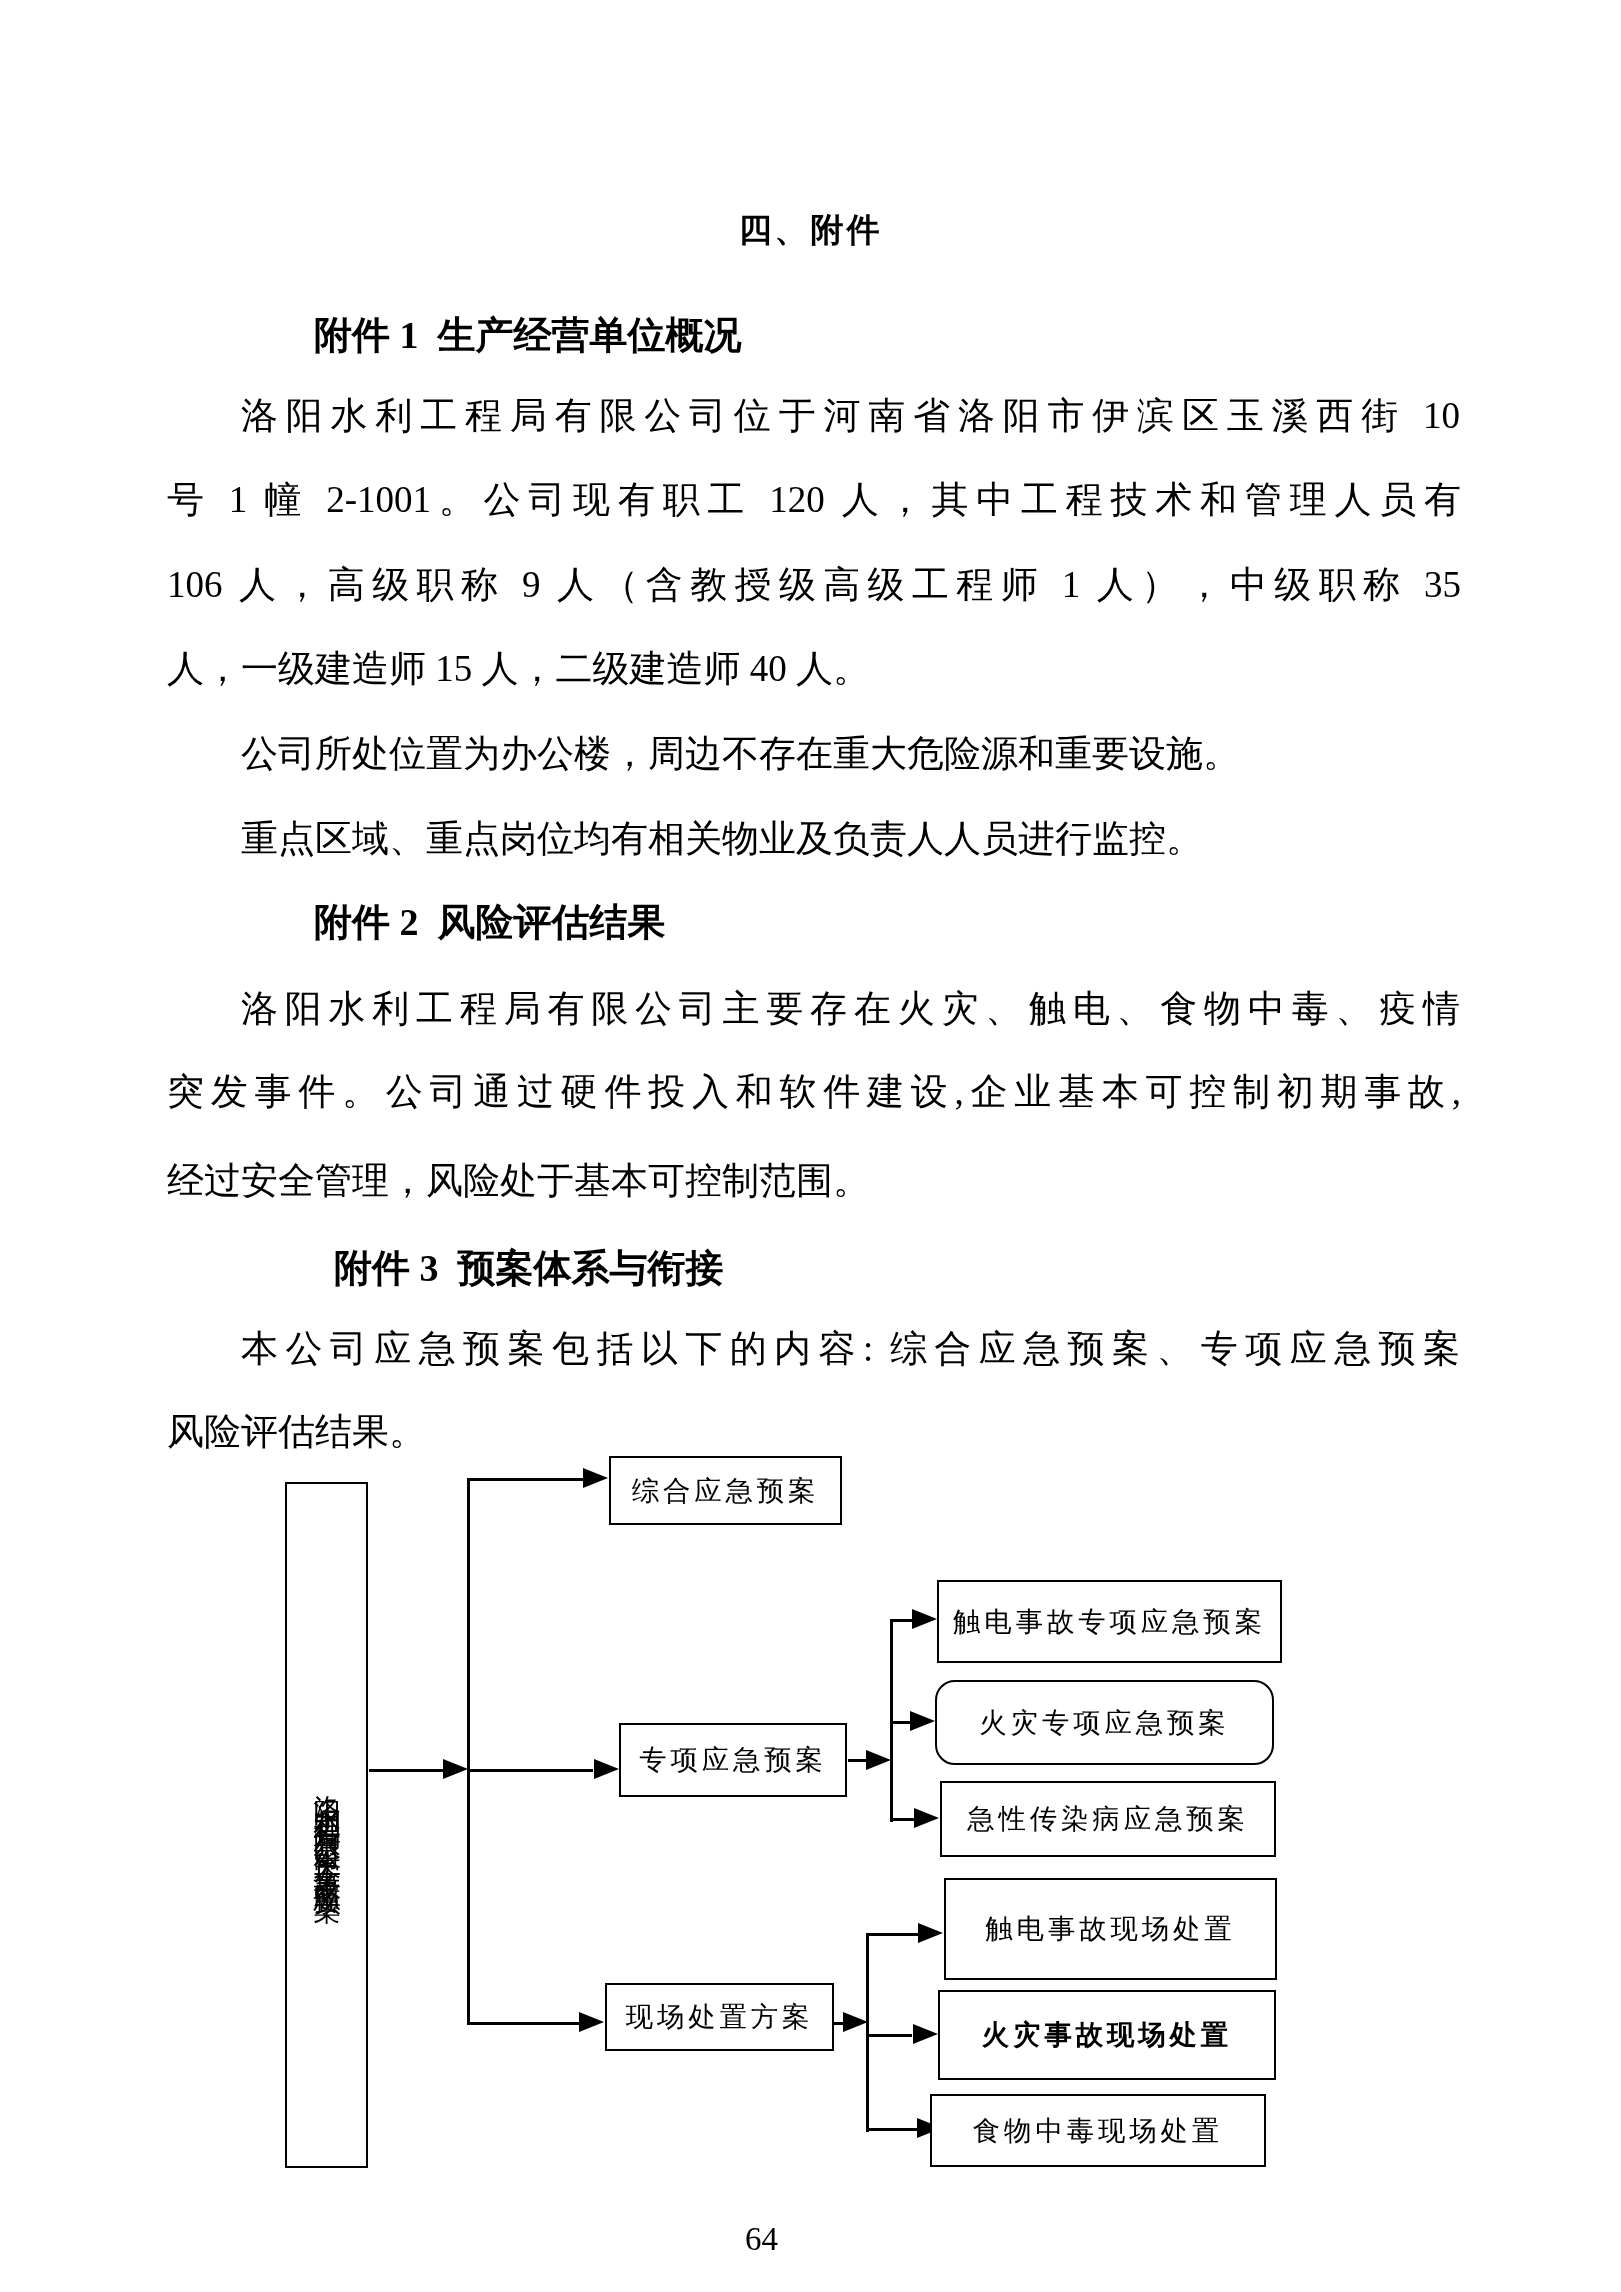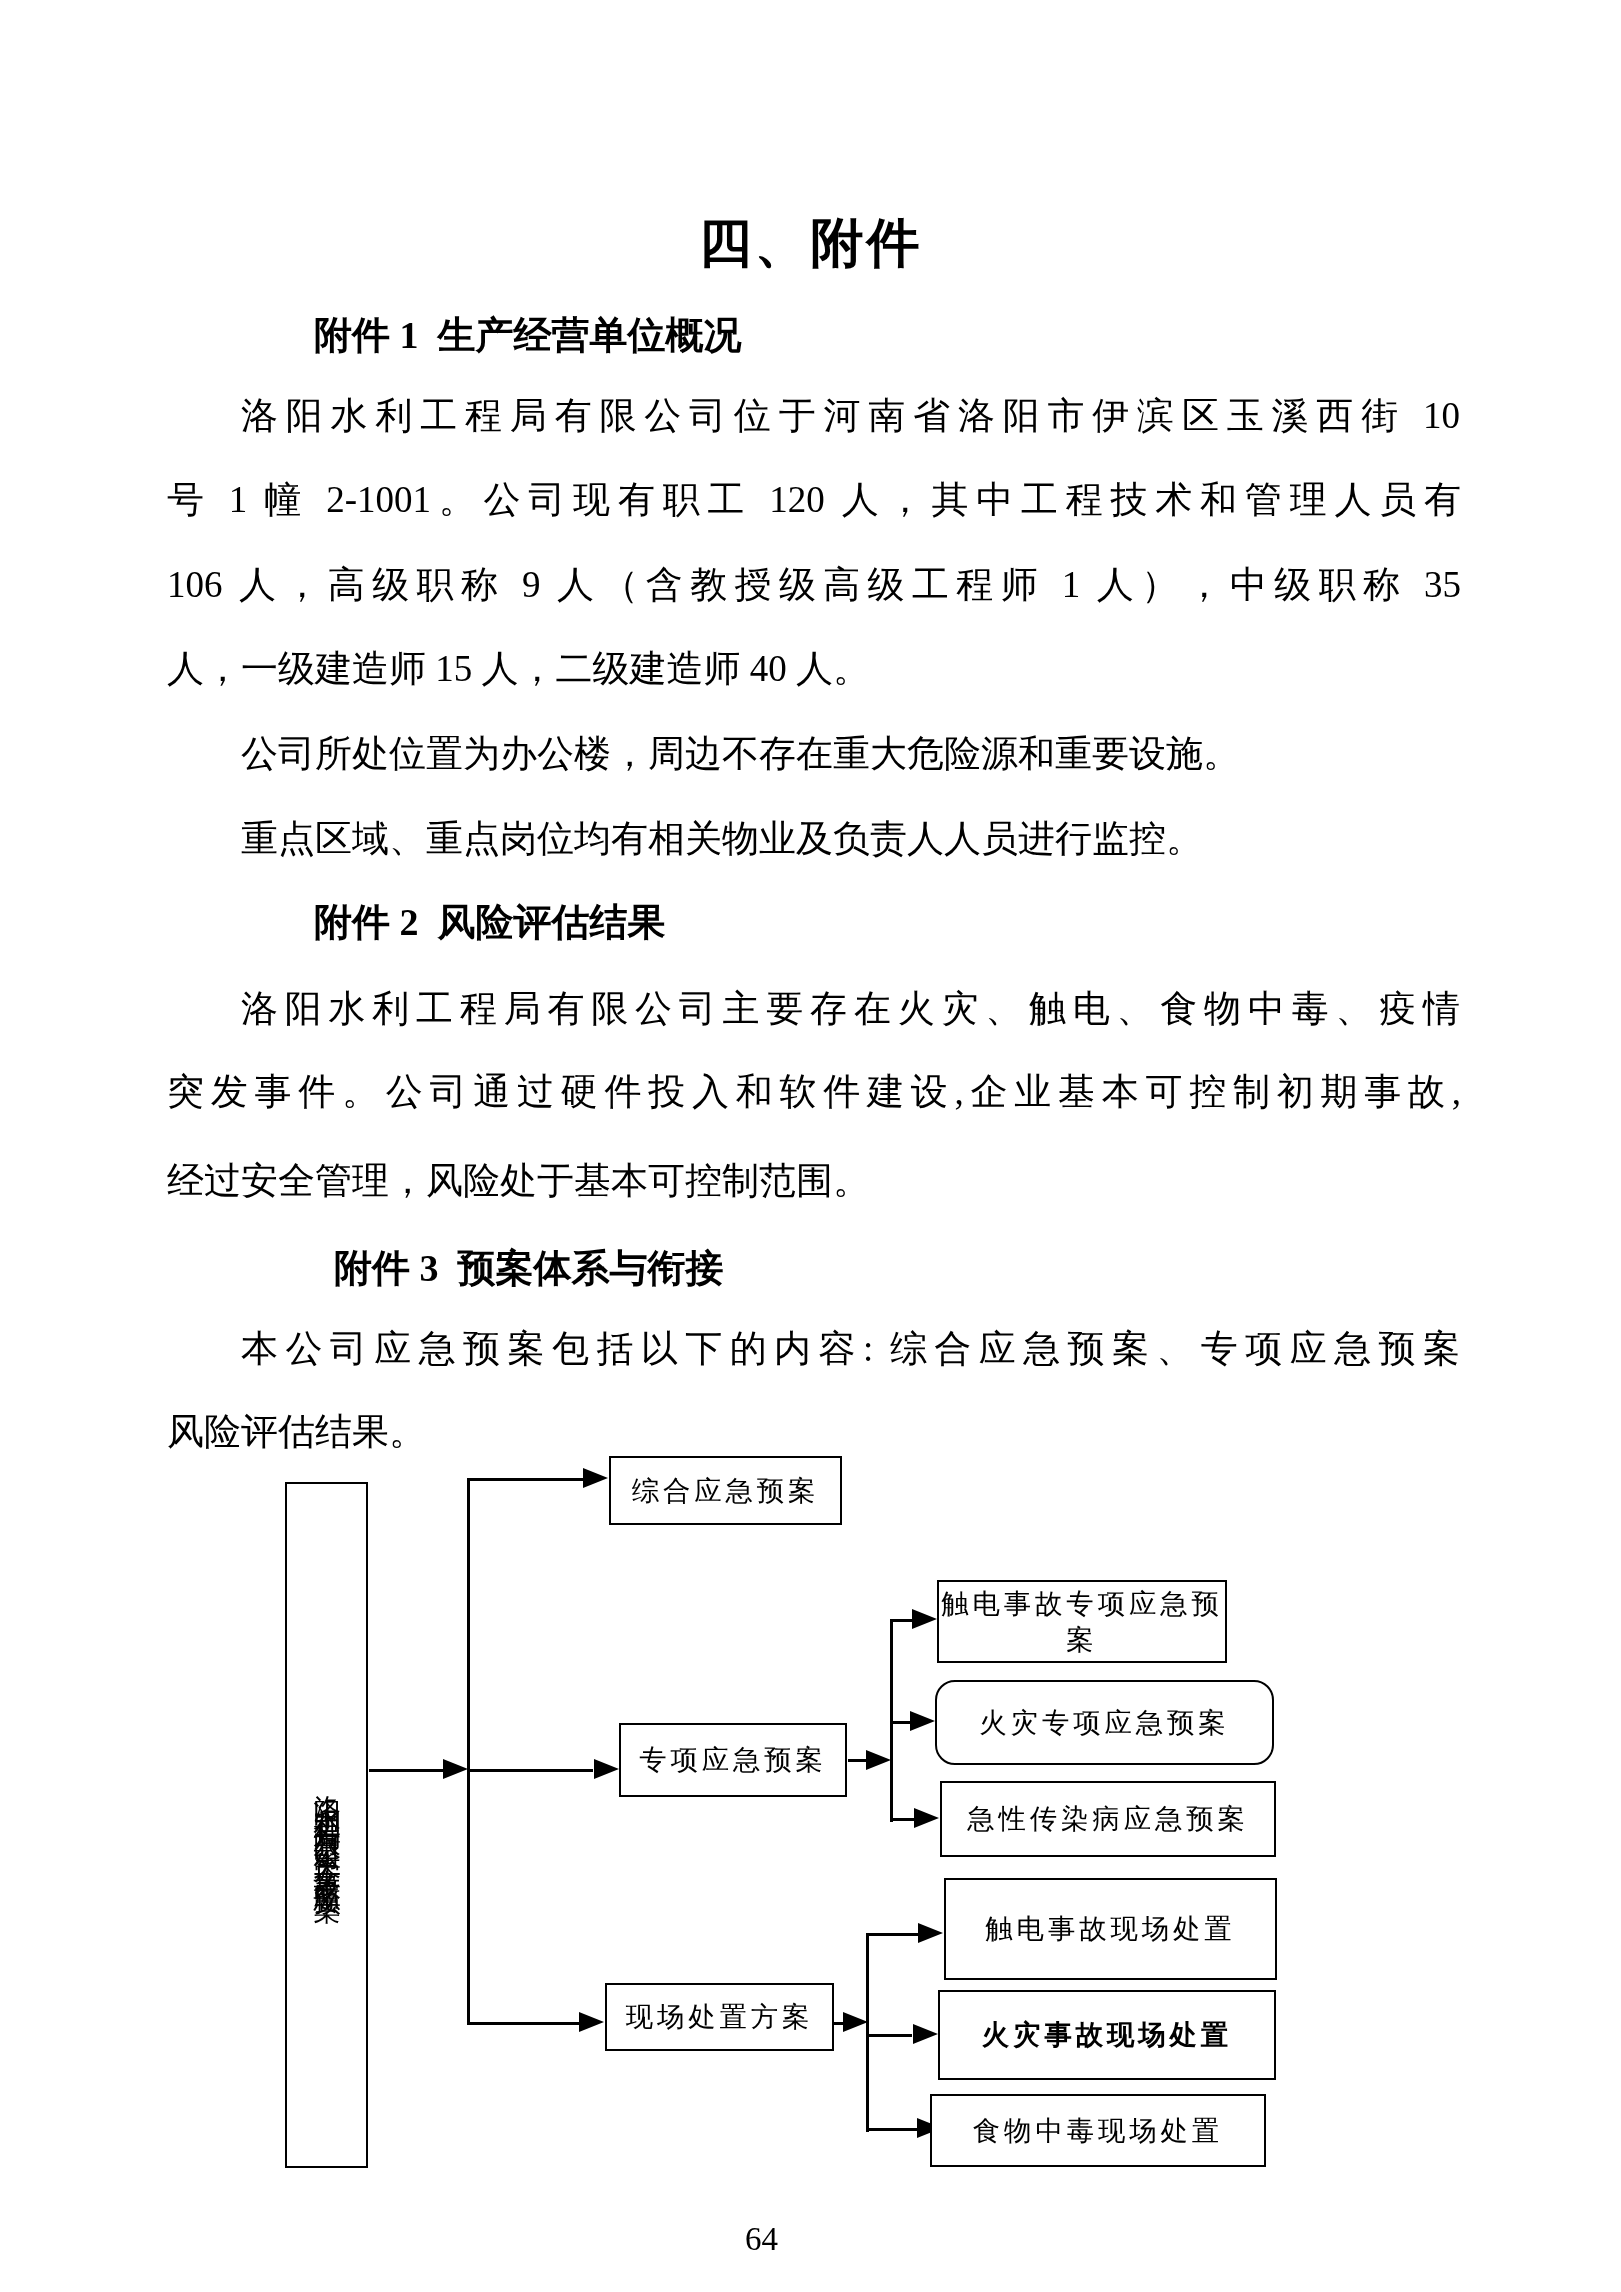--- a/index.html
+++ b/index.html
@@ -6,21 +6,21 @@
   html, body { background: #fff; }
   body {
     width: 1621px; height: 2293px;
     position: relative;
     font-family: "Liberation Serif", "DejaVu Serif", serif;
     color: #000;
     overflow: hidden;
   }
   .doc-title {
     position: absolute; left: 0; top: 208px; width: 100%;
-    text-align: center; font-size: 53px; font-weight: bold; letter-spacing: 2.9px;
+    text-align: center; font-size: 33px; font-weight: bold; letter-spacing: 2.9px;
   }
   .h-sec {
     position: absolute; left: 314px;
     font-size: 38px; font-weight: bold; white-space: pre;
   }
   .bline {
     position: absolute; font-size: 37px; line-height: 47px; white-space: pre;
   }
   .just { text-align: justify; text-align-last: justify; white-space: normal; }
   .pageno {
@@ -97,21 +97,21 @@
 
   <div class="hline" style="left:893px; top:1619px; width:18.6px;"></div>
   <div class="arr-r" style="left:912px; top:1609px;"></div>
 
   <div class="hline" style="left:893px; top:1721px; width:16.7px;"></div>
   <div class="arr-r" style="left:910px; top:1711px;"></div>
 
   <div class="hline" style="left:893px; top:1818px; width:21.6px;"></div>
   <div class="arr-r" style="left:914px; top:1808px;"></div>
 
-  <div class="fc-box" style="left:937px; top:1580px; width:290px; height:83px;">触电事故专项应急预案</div>
+  <div class="fc-box" style="left:937px; top:1580px; width:345px; height:83px;">触电事故专项应急预案</div>
   <div class="fc-box" style="left:935px; top:1680px; width:339px; height:85px;border-radius:20px;">火灾专项应急预案</div>
   <div class="fc-box" style="left:940px; top:1781px; width:336px; height:76px;">急性传染病应急预案</div>
 
   <div class="hline" style="left:834px; top:2022px; width:8.8px;"></div>
   <div class="arr-r" style="left:843px; top:2012px;"></div>
   <div class="vline" style="left:866px; top:1933px; height:199px;"></div>
 
   <div class="hline" style="left:869px; top:1933px; width:49px;"></div>
   <div class="arr-r" style="left:918px; top:1923px;"></div>
 

